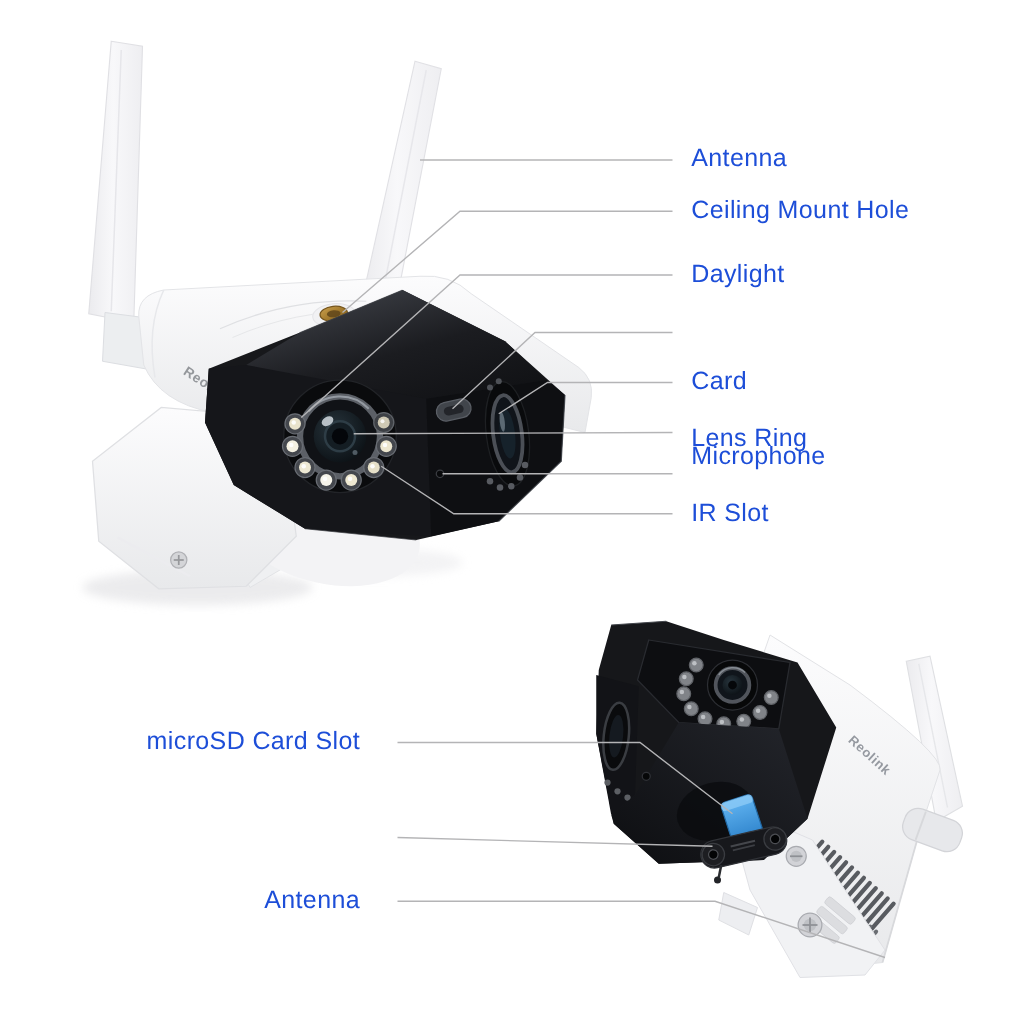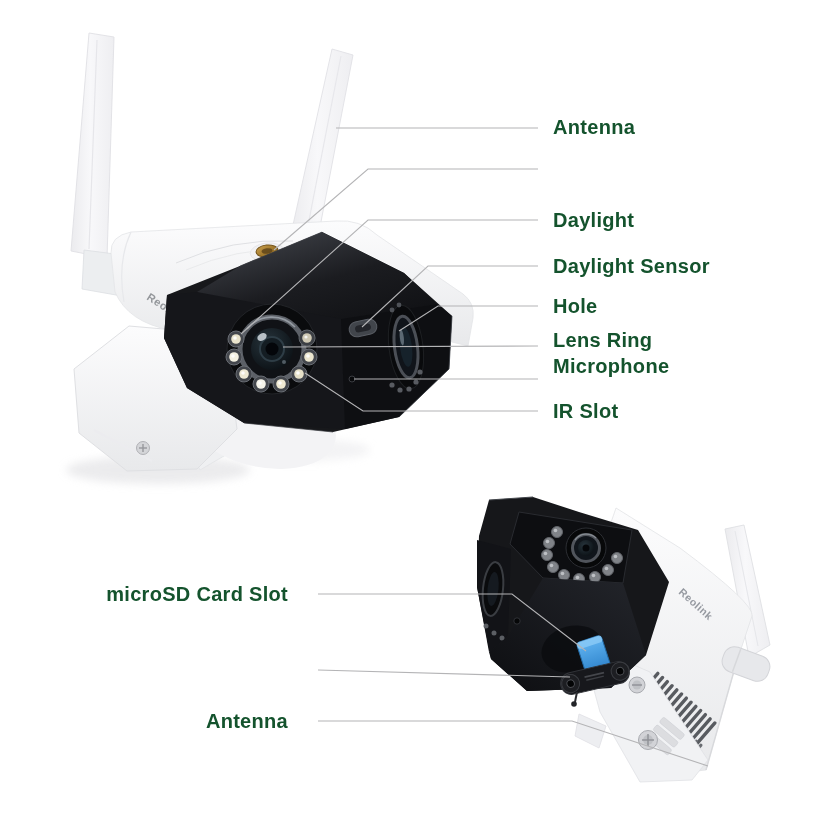--- a/index.html
+++ b/index.html
@@ -3,21 +3,21 @@
 <meta charset="utf-8">
 <style>
   html,body{margin:0;padding:0;background:#ffffff;}
   .stage{
     position:relative;width:826px;height:826px;background:#ffffff;
     font-family:"Liberation Sans",sans-serif;overflow:hidden;
   }
   .scene{position:absolute;left:0;top:0;}
   .callout{
     position:absolute;transform:translateY(-50%);
-    font-size:20px;font-weight:700;color:#14532d;
+    font-size:20px;font-weight:400;color:#1d4ed8;
     letter-spacing:.3px;white-space:nowrap;
   }
   .callout.right{left:553px;text-align:left;}
   .callout.left{right:538px;text-align:center;}
 </style>
 </head>
 <body>
 
 <div class="stage">
 
@@ -352,23 +352,23 @@
       <polyline points="283,347 538,346"></polyline>
       <polyline points="354,379 538,379"></polyline>
       <polyline points="305,373 363,411 538,411"></polyline>
       <polyline points="318,594 512,594 586,651"></polyline>
       <polyline points="318,670 570,677"></polyline>
       <polyline points="318,721 572,721 708,766"></polyline>
     </g>
   </svg>
 
   <div class="callout right" style="top:127px">Antenna</div>
+  <div class="callout right" style="top:169px">Ceiling Mount Hole</div>
   <div class="callout right" style="top:220px">Daylight</div>
-  <div class="callout right" style="top:266px">Daylight Sensor</div>
-  <div class="callout right" style="top:306px">Hole</div>
-  <div class="callout right" style="top:340px">Lens Ring</div>
+  <div class="callout right" style="top:306px">Card</div>
+  <div class="callout right" style="top:351px">Lens Ring</div>
   <div class="callout right" style="top:366px">Microphone</div>
   <div class="callout right" style="top:411px">IR Slot</div>
 
   <div class="callout left" style="top:594px">microSD Card Slot</div>
   <div class="callout left" style="top:721px">Antenna</div>
 
 </div>
 
 </body></html>

